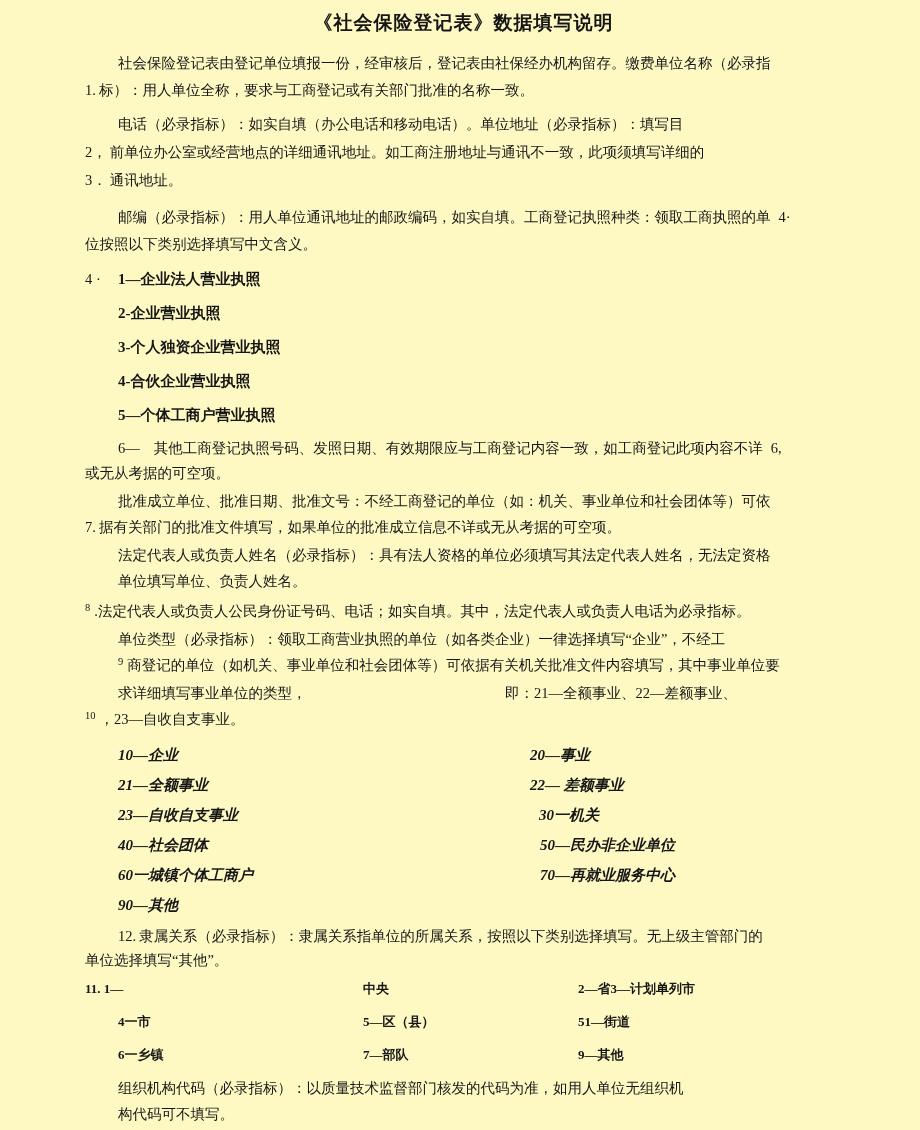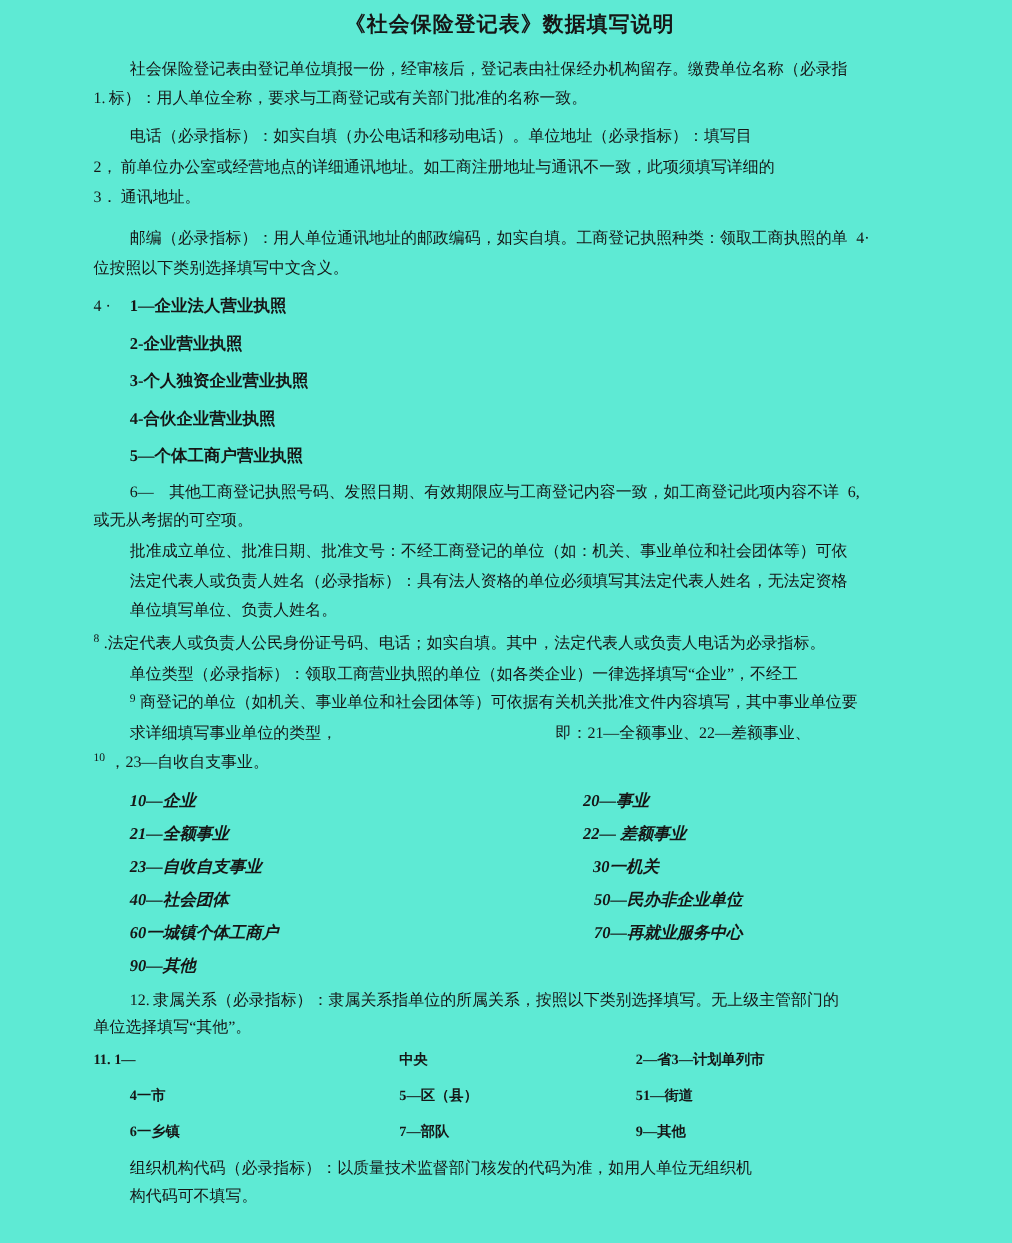--- a/index.html
+++ b/index.html
@@ -2,21 +2,21 @@
 <html><head>
 <meta charset="utf-8">
 <style>
   * { margin:0; padding:0; box-sizing:border-box; }
   html, body { background:#e8e8e8; }
   .page {
     width:920px; height:1130px; overflow:hidden;
     margin:0 auto;
     padding:8px 78px 0 85px;
     font-family:"Liberation Serif","DejaVu Serif",serif;
-    font-size:14.5px; color:#161616; background:#5eead4;
+    font-size:14.5px; color:#161616; background:#fef9c3;
     position:relative;
   }
   .title { font-size:19px; font-weight:700; text-align:center; line-height:30px; margin-bottom:12px; letter-spacing:1px; }
   .ln { position:relative; line-height:27px; }
   .ind { padding-left:33px; }
   .lh25 { line-height:25px; }
   .lh26 { line-height:26px; }
   .lh28 { line-height:28px; }
   .mt2 { margin-top:2px; } .mt4 { margin-top:4px; } .mt6 { margin-top:6px; }
   .mt8 { margin-top:8px; } .mt10 { margin-top:10px; }
@@ -54,20 +54,21 @@
   <div class="li mt6"><span class="mk-abs" style="font-weight:400;font-size:14.5px;">4 ·</span><span>1—企业法人营业执照</span></div>
   <div class="li">2-企业营业执照</div>
   <div class="li">3-个人独资企业营业执照</div>
   <div class="li">4-合伙企业营业执照</div>
   <div class="li">5—个体工商户营业执照</div>
 
   <div class="ln ind lh25 mt8"><span class="gapr">6—</span><span>其他工商登记执照号码、发照日期、有效期限应与工商登记内容一致，如工商登记此项内容不详</span><span class="tail">6,</span></div>
   <div class="ln lh25">或无从考据的可空项。</div>
 
   <div class="ln ind lh26 mt2">批准成立单位、批准日期、批准文号：不经工商登记的单位（如：机关、事业单位和社会团体等）可依</div>
+  <div class="ln lh26"><span class="mk">7.</span><span>据有关部门的批准文件填写，如果单位的批准成立信息不详或无从考据的可空项。</span></div>
 
   <div class="ln ind lh26 mt2">法定代表人或负责人姓名（必录指标）：具有法人资格的单位必须填写其法定代表人姓名，无法定资格</div>
   <div class="ln ind lh26">单位填写单位、负责人姓名。</div>
 
   <div class="ln lh26 mt4"><span class="sup">8</span><span>.法定代表人或负责人公民身份证号码、电话；如实自填。其中，法定代表人或负责人电话为必录指标。</span></div>
 
   <div class="ln ind lh26">单位类型（必录指标）：领取工商营业执照的单位（如各类企业）一律选择填写“企业”，不经工</div>
   <div class="ln ind lh26"><span class="mk-abs sup">9</span><span>商登记的单位（如机关、事业单位和社会团体等）可依据有关机关批准文件内容填写，其中事业单位要</span></div>
   <div class="ln ind lh26 split"><span>求详细填写事业单位的类型，</span><span class="partb">即：21—全额事业、22—差额事业、</span></div>
   <div class="ln lh26"><span class="sup">10</span><span>，23—自收自支事业。</span></div>

